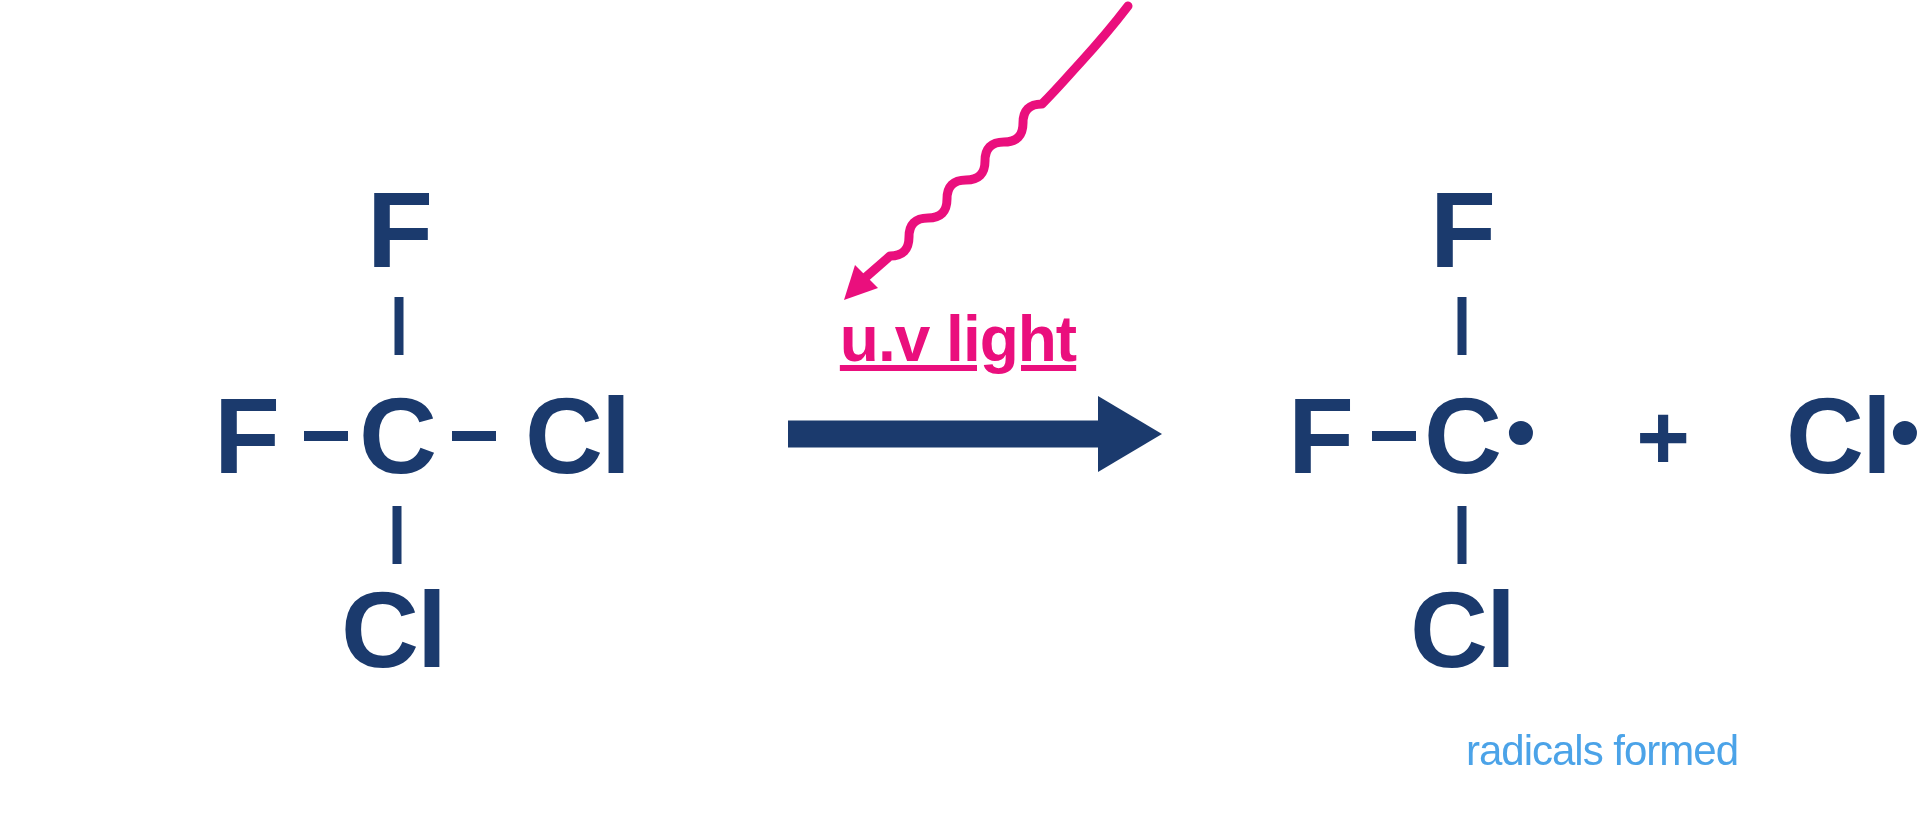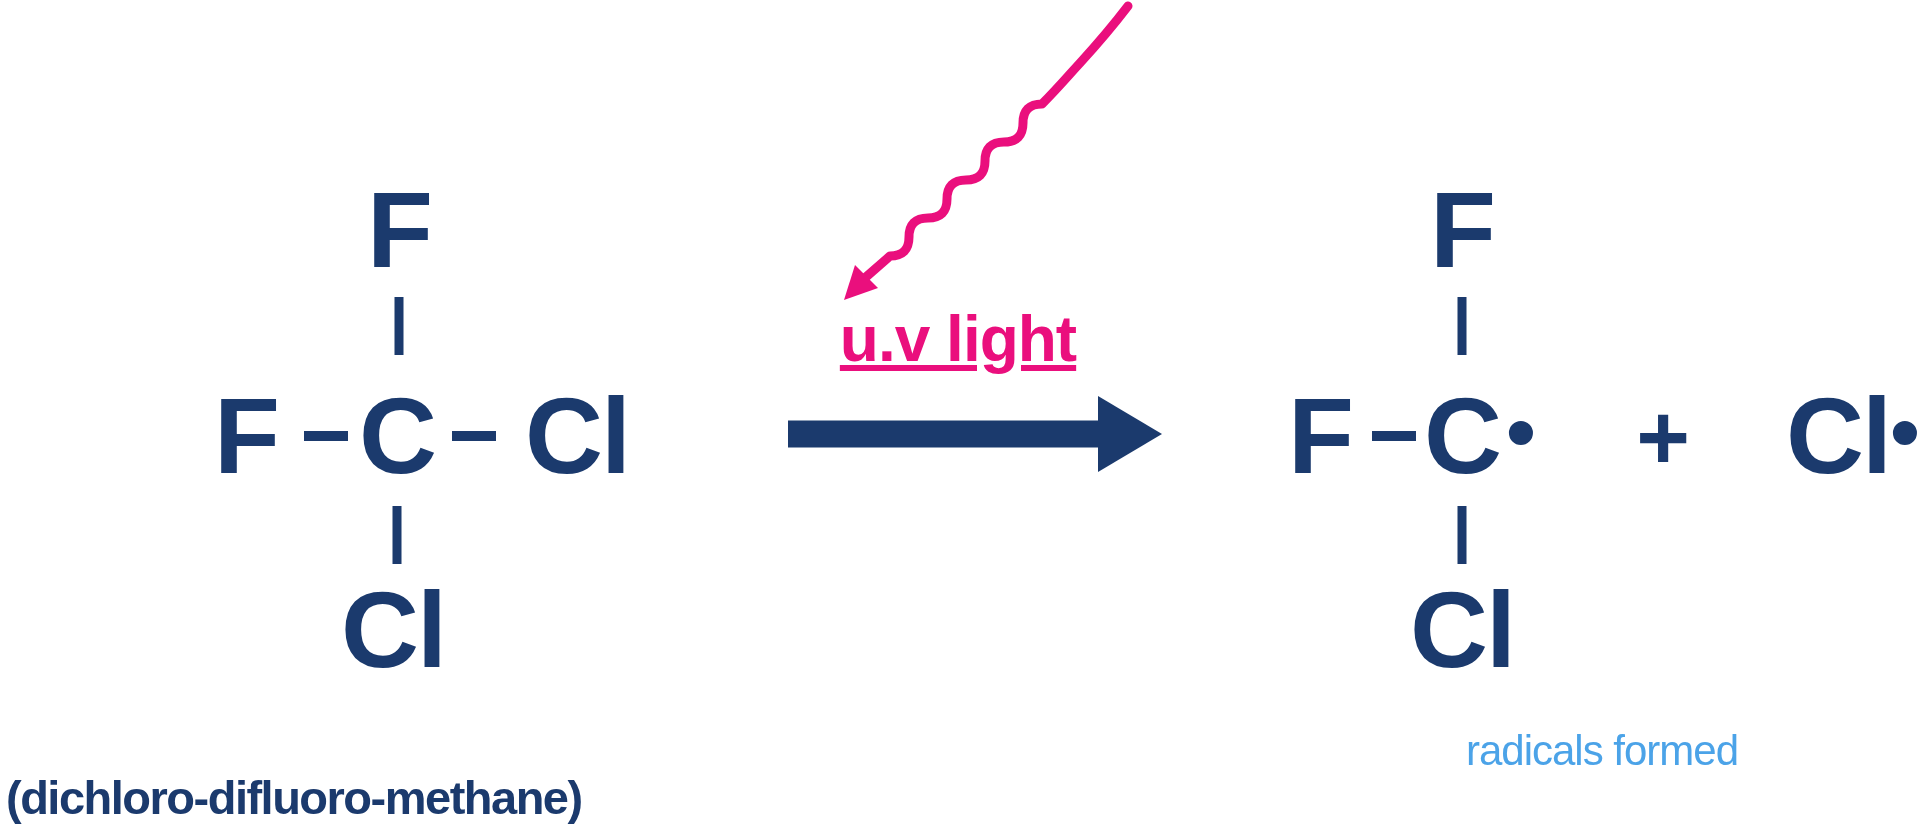--- a/index.html
+++ b/index.html
@@ -130,21 +130,20 @@
   <span class="atom" style="left:397px; top:436px;">C</span>
 
   <div class="bond-h" style="left:474px; top:436px;"></div>
 
   <span class="atom" style="left:577px; top:436px;">Cl</span>
 
   <div class="bond-v" style="left:397px; top:506px;"></div>
 
   <span class="atom" style="left:393px; top:630px;">Cl</span>
 
-  <span class="caption-left">(dichloro-difluoro-methane)</span>
 
   <span class="uv-label">u.v light</span>
 
   <svg class="overlay" width="1925" height="829" viewBox="0 0 1925 829">
     <g>
       <path class="photon-path" d="M 1128 6
                C 1102 40 1088 54 1070 74
                C 1053 93 1048 98 1042 104
                q -19 0 -19 19
                q 0 19 -19 19

